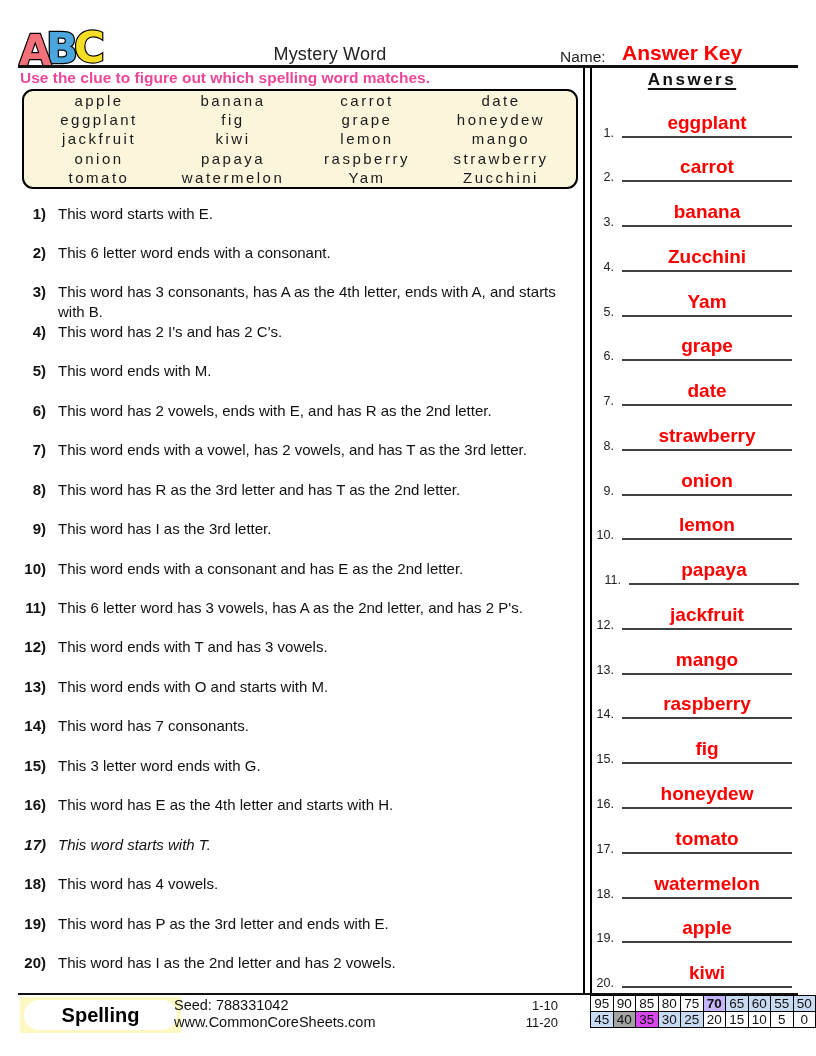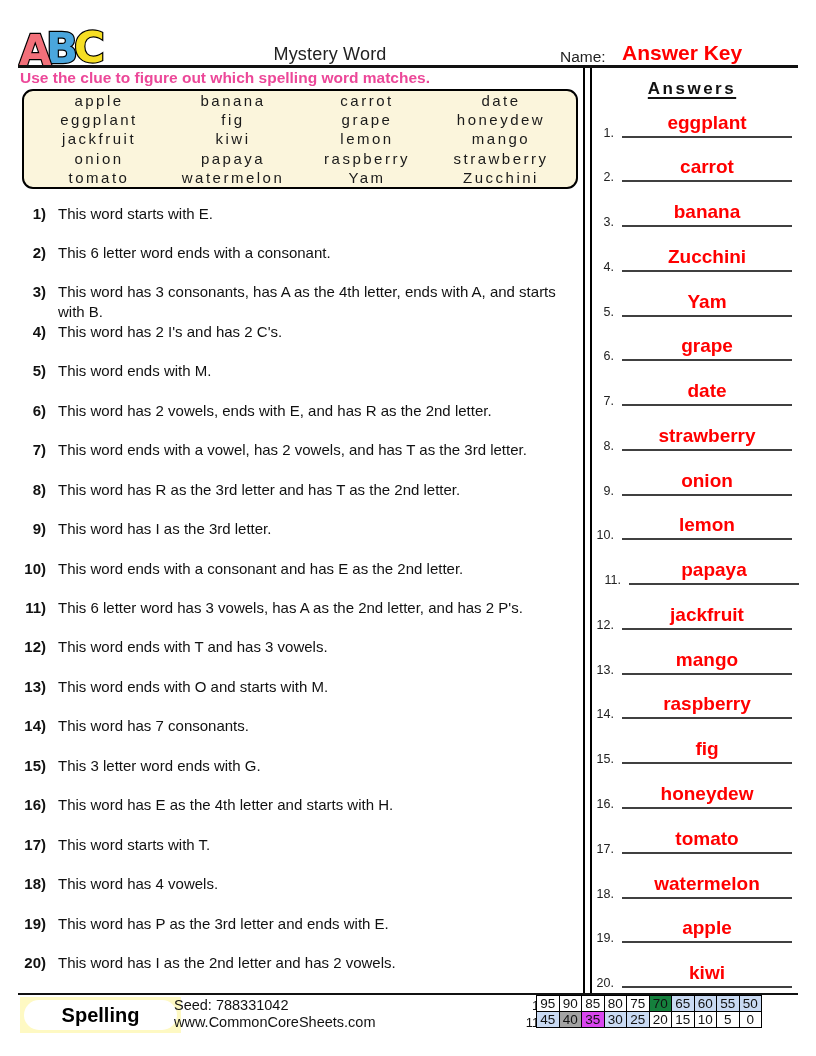--- a/index.html
+++ b/index.html
@@ -22,36 +22,36 @@
 
   .q{position:absolute;left:20px;width:552px;display:flex;align-items:flex-start;font-size:15px;line-height:19.5px;color:#111;}
   .qnum{flex:0 0 26px;text-align:right;font-weight:bold;margin-right:12px;}
   .qtext{flex:1;}
 
   
   .divider{position:absolute;left:583px;top:68px;height:926px;width:9px;box-sizing:border-box;
     border-left:2px solid #000;border-right:2px solid #000;}
 
   
-  .answers-title{position:absolute;left:586px;top:79px;width:212px;text-align:center;font-size:17px;
+  .answers-title{position:absolute;left:586px;top:70px;width:212px;text-align:center;font-size:17px;
     font-weight:bold;letter-spacing:2.5px;color:#111;text-decoration:underline;text-underline-offset:3px;text-decoration-thickness:2px;}
   .arow{position:absolute;left:596px;width:200px;height:30px;}
   .anum{position:absolute;left:-2px;bottom:-2px;width:20px;text-align:right;font-size:12.5px;color:#222;}
   .aline{position:absolute;left:26px;right:4px;bottom:0;height:30px;border-bottom:2px solid #404040;}
   .aword{position:absolute;left:0;right:0;bottom:2px;text-align:center;font-size:19px;font-weight:bold;}
 
   
   .footer-rule{position:absolute;left:18px;top:993px;width:780px;height:2px;background:#111;}
   .badge{position:absolute;left:20px;top:997px;width:146px;height:36px;background:#fef9c3;padding-left:15px;}
   .badge-pill{position:absolute;left:4px;top:3px;right:4px;bottom:3px;background:#fff;border-radius:16px;
     display:flex;align-items:center;justify-content:center;font-size:20px;font-weight:bold;color:#000;}
   .seed{position:absolute;left:174px;top:997px;font-size:14.5px;line-height:17px;color:#111;}
   .range-label-1{position:absolute;left:498px;top:998px;width:60px;text-align:right;font-size:13px;color:#111;}
   .range-label-2{position:absolute;left:498px;top:1015px;width:60px;text-align:right;font-size:13px;color:#111;}
-  table.score{position:absolute;left:536px;top:995px;border-collapse:collapse;border-radius:16px;}
+  table.score{position:absolute;left:590px;top:995px;border-collapse:collapse;border-radius:16px;}
   table.score td{width:21.5px;height:15px;border:1.6px solid #000;text-align:center;font-size:13.5px;padding:0;color:#111;background:#fff;}
 </style>
 </head>
 <body>
 
 <div class="page">
 
   <svg class="logo" viewBox="0 0 106 46">
     <text x="56" y="40" font-size="42" font-weight="bold" font-family="DejaVu Sans, sans-serif" style="paint-order:stroke;stroke:#000;stroke-width:2.4" fill="#f6de24">C</text>
     <text x="28" y="41" font-size="42" font-weight="bold" font-family="DejaVu Sans, sans-serif" style="paint-order:stroke;stroke:#000;stroke-width:2.4" fill="#4aa6dd">B</text>
@@ -144,21 +144,21 @@
         <span class="qtext">This word has 7 consonants.</span>
       </div>
       <div class="q" style="top: 755.8px;">
         <span class="qnum">15)</span>
         <span class="qtext">This 3 letter word ends with G.</span>
       </div>
       <div class="q" style="top: 795.25px;">
         <span class="qnum">16)</span>
         <span class="qtext">This word has E as the 4th letter and starts with H.</span>
       </div>
-      <div class="q" style="top: 834.7px;">
+      <div class="q" style="top: 834.7px; font-style: italic;">
         <span class="qnum">17)</span>
         <span class="qtext">This word starts with T.</span>
       </div>
       <div class="q" style="top: 874.15px;">
         <span class="qnum">18)</span>
         <span class="qtext">This word has 4 vowels.</span>
       </div>
       <div class="q" style="top: 913.6px;">
         <span class="qnum">19)</span>
         <span class="qtext">This word has P as the 3rd letter and ends with E.</span>
@@ -306,21 +306,21 @@
   <div class="range-label-1">1-10</div>
   <div class="range-label-2">11-20</div>
   <table class="score">
       <tbody id="scoreBody">
         <tr>
           <td>95</td>
           <td>90</td>
           <td>85</td>
           <td>80</td>
           <td>75</td>
-          <td style="background: #15803d;">70</td>
+          <td style="background: #c4b5fd; font-weight: bold;">70</td>
           <td style="background: rgb(201, 218, 243);">65</td>
           <td style="background: rgb(201, 218, 243);">60</td>
           <td style="background: rgb(201, 218, 243);">55</td>
           <td style="background: rgb(201, 218, 243);">50</td>
         </tr>
         <tr>
           <td style="background: rgb(201, 218, 243);">45</td>
           <td style="background: #a3a3a3;">40</td>
           <td style="background: #d946ef;">35</td>
           <td style="background: rgb(201, 218, 243);">30</td>

